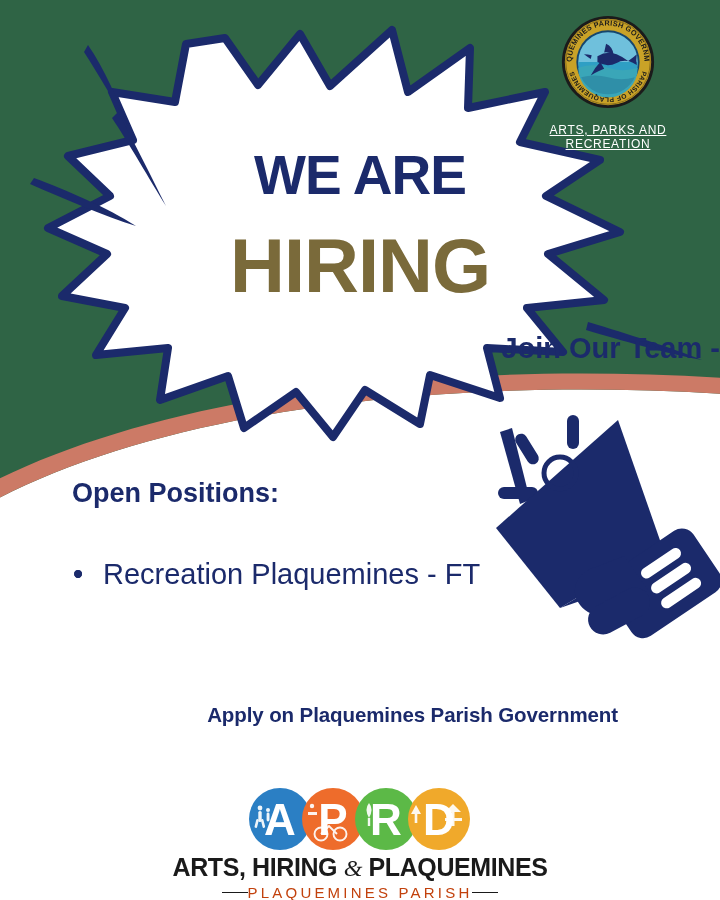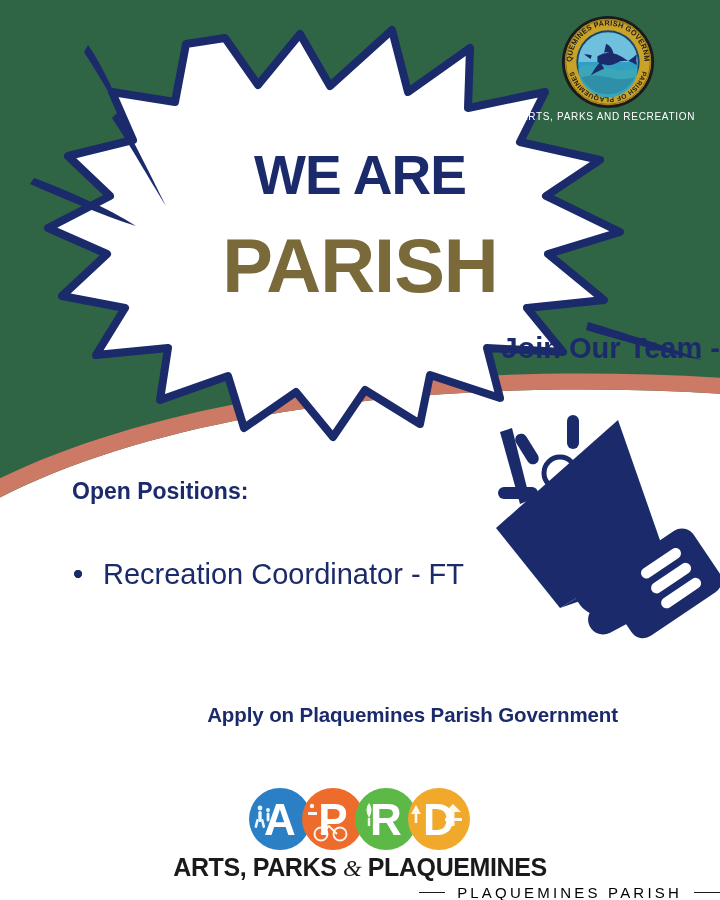--- a/index.html
+++ b/index.html
@@ -35,26 +35,27 @@
     z-index: 12;
     width: 196px;
     text-align: center;
   }
   .seal {
     width: 96px; height: 96px;
     margin: 0 auto;
     position: relative;
   }
   .seal-label {
-    margin-top: 1px;
+    margin-top: 13px;
     color: #ffffff;
-    font-size: 10px;
+    font-size: 12px;
     letter-spacing: 0.7px;
     font-weight: 400;
     font-family: "Liberation Sans", sans-serif;
+    text-decoration: underline;
   }
 
   
   .burst-text {
     position: absolute;
     z-index: 14;
     left: 0; right: 0;
     text-align: center;
   }
   .line-we-are {
@@ -79,21 +80,21 @@
     font-weight: bold;
     color: #1b2a6b;
     letter-spacing: 0px;
     text-align: right;
   }
 
   
   .open-positions {
     position: absolute; left: 72px; top: 478px;
     z-index: 14;
-    font-size: 23px;
+    font-size: 27px;
     font-weight: bold;
     color: #1b2a6b;
   }
   .positions-list {
     position: absolute; left: 70px; top: 552px;
     z-index: 14;
     list-style: none;
   }
   .positions-list li {
     font-size: 29px;
@@ -147,27 +148,27 @@
   }
   .aprd-tagline .amp {
     font-family: "Liberation Serif", serif;
     font-style: italic;
     font-weight: normal;
     font-size: 24px;
   }
   .aprd-sub {
     margin-top: 2px;
     font-size: 15px;
-    color: #000000;
+    color: #c2410c;
     letter-spacing: 3.2px;
     font-family: "Liberation Sans", sans-serif;
     display: flex;
     align-items: center;
-    justify-content: flex-end;
-    gap: 12px;
+    justify-content: center;
+    gap: 0;
   }
   .aprd-sub .rule {
     display: inline-block;
     width: 26px; height: 1.5px;
     background: #1a1a1a;
   }
 </style>
 </head>
 <body>
 
@@ -253,32 +254,32 @@
         </text>
         <text font-family="Liberation Sans, sans-serif" font-size="7" font-weight="bold" fill="#1b1b1b" letter-spacing="0.3">
           <textPath href="#arcBot" startOffset="50%" text-anchor="middle">PARISH OF PLAQUEMINES</textPath>
         </text>
       </svg>
     </div>
     <div class="seal-label">ARTS, PARKS AND RECREATION</div>
   </div>
 
   <div class="burst-text line-we-are">WE ARE</div>
-  <div class="burst-text line-hiring">PARISH</div>
+  <div class="burst-text line-hiring">HIRING</div>
   <div class="burst-text line-join">- Join Our Team -</div>
 
   <div class="open-positions">Open Positions:</div>
 
   <ul class="positions-list">
     <li>
       <span class="bullet">•</span>
     </li>
     <li>
       <span class="bullet">•</span>
-      <span>Recreation Coordinator - FT</span>
+      <span>Recreation Plaquemines - FT</span>
     </li>
   </ul>
 
   <div class="apply-block">
     <div>Apply on Plaquemines Parish Government</div>
   </div>
 
   <div class="aprd">
     <div class="aprd-circles">
       <svg viewBox="0 0 236 62" width="236" height="62">
@@ -309,21 +310,21 @@
         </g>
         <g fill="#ffffff" font-family="Liberation Sans, sans-serif" font-size="44" font-weight="bold" text-anchor="middle">
           <text x="38" y="47">A</text>
           <text x="91" y="47">P</text>
           <text x="144" y="47">R</text>
           <text x="197" y="47">D</text>
         </g>
       </svg>
     </div>
     <div class="aprd-tagline">
-      <span>ARTS, PARKS </span><span class="amp">&amp;</span><span> PLAQUEMINES</span>
+      <span>ARTS, HIRING </span><span class="amp">&amp;</span><span> PLAQUEMINES</span>
     </div>
     <div class="aprd-sub">
       <span class="rule"></span>
       <span>PLAQUEMINES PARISH</span>
       <span class="rule"></span>
     </div>
   </div>
 
 </div>
 

